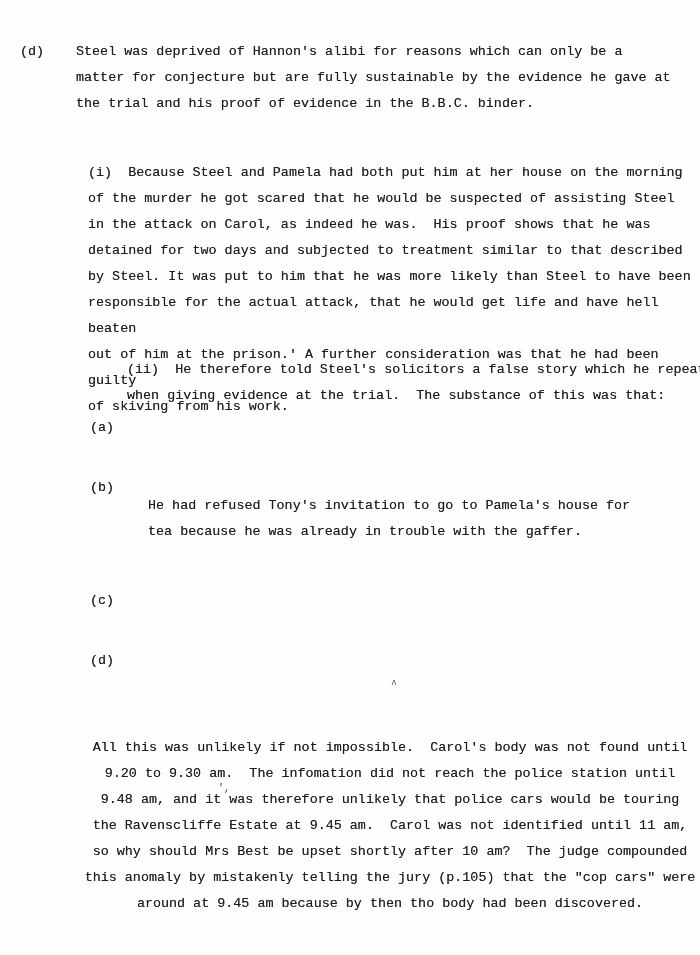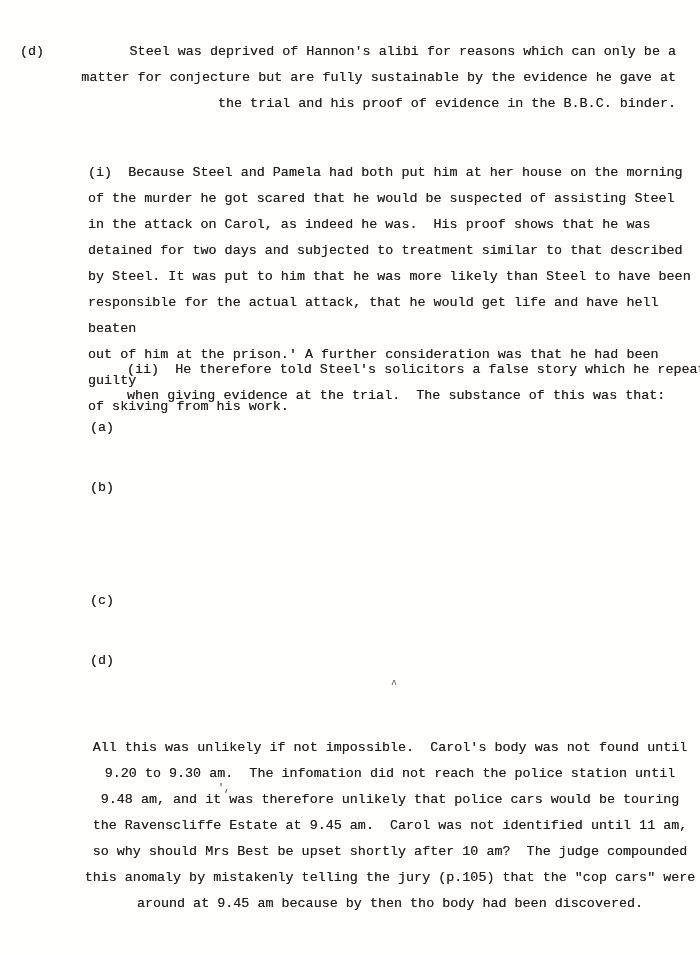--- a/index.html
+++ b/index.html
@@ -37,38 +37,40 @@
     color: #3a3a3a;
     text-shadow: none;
   }
 </style>
 </head>
 <body>
 
 <div class="page">
 
   <div class="block" style="left:20px; top:39px; width:660px;">(d)</div>
-  <div class="block" style="left:76px; top:39px; width:600px;text-align:right;">Steel was deprived of Hannon's alibi for reasons which can only be a
+  <div class="block" style="left:76px; top:39px; width:600px;">Steel was deprived of Hannon's alibi for reasons which can only be a
 matter for conjecture but are fully sustainable by the evidence he gave at
 the trial and his proof of evidence in the B.B.C. binder.</div>
 
   <div class="block" style="left:88px; top:160px; width:608px;">(i)  Because Steel and Pamela had both put him at her house on the morning
 of the murder he got scared that he would be suspected of assisting Steel
 in the attack on Carol, as indeed he was.  His proof shows that he was
 detained for two days and subjected to treatment similar to that described
 by Steel. It was put to him that he was more likely than Steel to have been
 responsible for the actual attack, that he would get life and have hell beaten
 out of him at the prison.' A further consideration was that he had been guilty
 of skiving from his work.</div>
 
   <div class="block" style="left:88px; top:357px; width:608px;margin-left:39px;">(ii)  He therefore told Steel's solicitors a false story which he repeated
 when giving evidence at the trial.  The substance of this was that:</div>
 
   <div class="block" style="left:90px; top:415px; width:600px;">
     <span class="item-label">(a)</span>
+    <div class="item-text">He had refused Tony's invitation to go to Pamela's house for
+tea because he was already in trouble with the gaffer.</div>
   </div>
 
   <div class="block" style="left:90px; top:475px; width:600px;">
     <span class="item-label">(b)</span>
   </div>
 
   <div class="block" style="left:90px; top:588px; width:600px;">
     <span class="item-label">(c)</span>
   </div>
 

